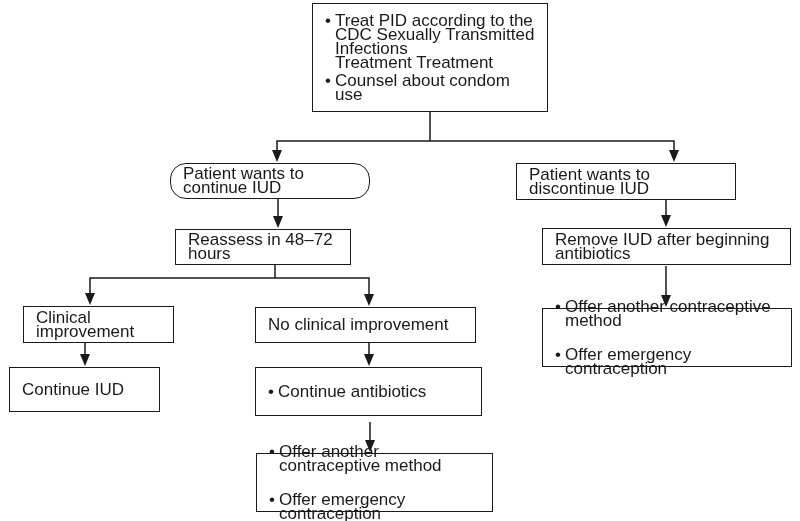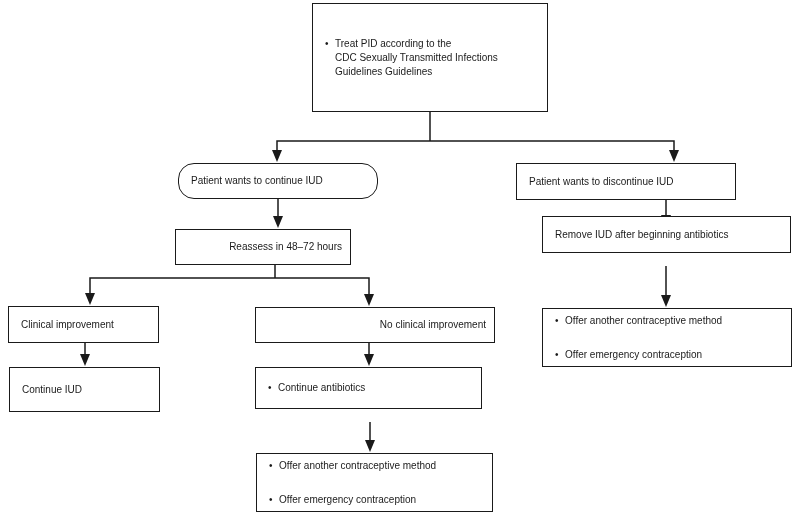--- a/index.html
+++ b/index.html
@@ -20,21 +20,21 @@
     left: 0; top: 0;
     width: 800px; height: 521px;
   }
   .node {
     position: absolute;
     background: #ffffff;
     border: 1.5px solid #1a1a1a;
     display: flex;
     flex-direction: column;
     justify-content: center;
-    font-size: 10px;
+    font-size: 17px;
     line-height: 14px;
     padding: 4px 8px 4px 12px;
   }
   .blist { list-style: none; }
   .blist li {
     position: relative;
     padding-left: 10px;
   }
   .blist li + li { margin-top: 4px; }
   .blist.wide-gap li + li { margin-top: 20px; }
@@ -78,63 +78,64 @@
       <polygon points="365,440 375,440 370,452"></polygon>
       <polygon points="661,295 671,295 666,307"></polygon>
     </g>
   </svg>
 
   <div class="node" style="left:312px; top:3px; width:236px; height:109px;">
     <ul class="blist">
       <li>
         <span>Treat PID according to the</span><br>
         <span class="italic">CDC Sexually Transmitted Infections</span><br>
-        <span class="italic">Guidelines Guidelines</span>
+        <span class="italic">Treatment Treatment</span>
       </li>
+      <li>Counsel about condom use</li>
     </ul>
   </div>
 
-  <div class="node" style="left:178px; top:163px; width:200px; height:36px;border-radius:16px;">
+  <div class="node" style="left:170px; top:163px; width:200px; height:36px;border-radius:16px;">
     <span>Patient wants to continue IUD</span>
   </div>
 
   <div class="node" style="left:175px; top:229px; width:176px; height:36px;align-items:flex-end;">
     <span>Reassess in 48–72 hours</span>
   </div>
 
-  <div class="node" style="left:8px; top:306px; width:151px; height:37px;">
+  <div class="node" style="left:23px; top:306px; width:151px; height:37px;">
     <span>Clinical improvement</span>
   </div>
 
   <div class="node" style="left:9px; top:367px; width:151px; height:45px;">
     <span>Continue IUD</span>
   </div>
 
-  <div class="node" style="left:255px; top:307px; width:240px; height:36px;align-items:flex-end;">
+  <div class="node" style="left:255px; top:307px; width:221px; height:36px;">
     <span>No clinical improvement</span>
   </div>
 
-  <div class="node" style="left:255px; top:367px; width:227px; height:42px;">
+  <div class="node" style="left:255px; top:367px; width:227px; height:49px;">
     <ul class="blist wide-gap">
       <li>Continue antibiotics</li>
     </ul>
   </div>
 
   <div class="node" style="left:256px; top:453px; width:237px; height:59px;">
     <ul class="blist wide-gap">
       <li>Offer another contraceptive method</li>
       <li>Offer emergency contraception</li>
     </ul>
   </div>
 
   <div class="node" style="left:516px; top:163px; width:220px; height:37px;">
     <span>Patient wants to discontinue IUD</span>
   </div>
 
-  <div class="node" style="left:542px; top:216px; width:249px; height:37px;">
+  <div class="node" style="left:542px; top:228px; width:249px; height:37px;">
     <span>Remove IUD after beginning antibiotics</span>
   </div>
 
   <div class="node" style="left:542px; top:308px; width:250px; height:59px;">
     <ul class="blist wide-gap">
       <li>Offer another contraceptive method</li>
       <li>Offer emergency contraception</li>
     </ul>
   </div>
 

